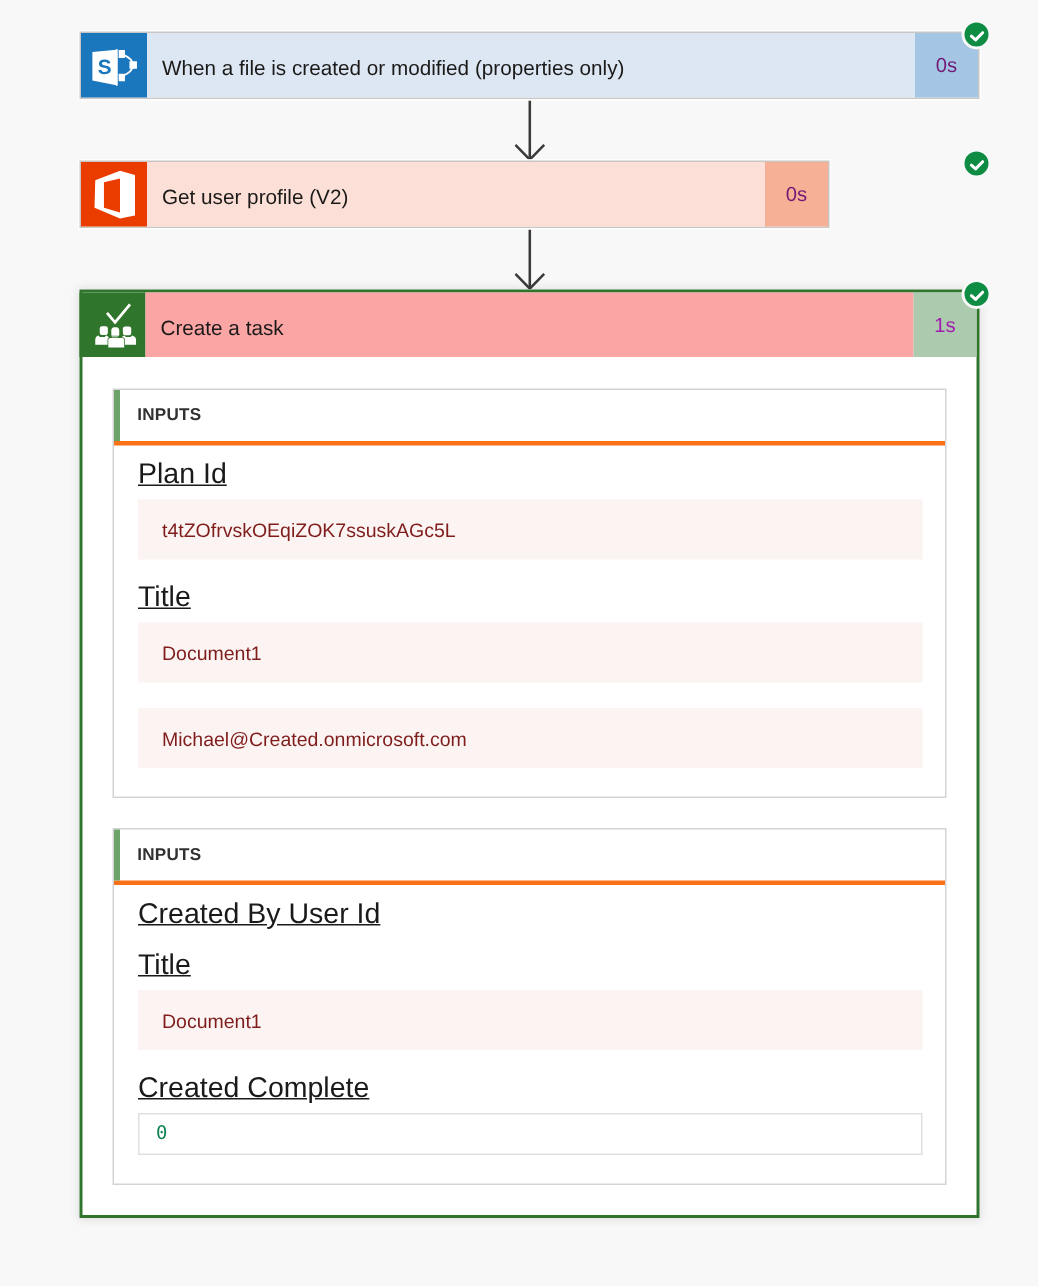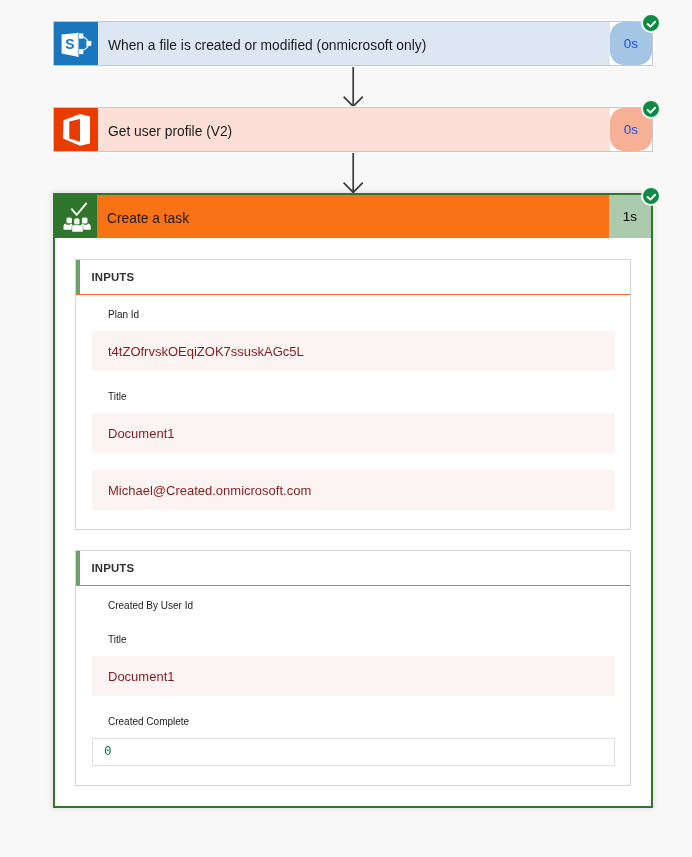--- a/index.html
+++ b/index.html
@@ -12,60 +12,60 @@
   }
   .canvas{position:relative;width:692px;height:857px;}
 
   
   .card{position:absolute;box-sizing:border-box;display:flex;align-items:stretch;
         border:1px solid #c9c6c4;background:#fff;box-shadow:0 0 0 1px rgba(255,255,255,.85);}
   .card .iconbox{width:44px;flex:0 0 44px;display:flex;align-items:center;justify-content:center;overflow:hidden;}
   .card .title{flex:1 1 auto;display:flex;align-items:center;padding:4px 0 0 10px;
         font-size:13.8px;color:#1b1a19;letter-spacing:0;box-sizing:border-box;}
   .card .dur{flex:0 0 42px;display:flex;align-items:center;justify-content:center;
-        font-size:13.5px;color:#1d4ed8;border-radius:14px;}
+        font-size:13.5px;color:#701a75;}
 
   .card1{left:53px;top:21px;width:600px;height:45px;}
   .card1 .iconbox{background:#1a76bd;}
   .card1 .title{background:#dce7f3;}
   .card1 .dur{background:#a4c6e4;}
 
-  .card2{left:53px;top:107px;width:600px;height:45px;}
+  .card2{left:53px;top:107px;width:500px;height:45px;}
   .card2 .iconbox{background:#eb3c00;}
   .card2 .title{background:#fce0d8;}
   .card2 .dur{background:#f5b096;}
 
   
   .arrow{position:absolute;left:343px;width:21px;}
   svg{display:block;}
 
   
   .exp{position:absolute;left:53px;top:193px;width:600px;
        box-sizing:border-box;background:#fff;
        border:2px solid #30752c;
        box-shadow:0 0 6px 1px rgba(0,0,0,.10);}
   .exp .hdr{display:flex;align-items:stretch;height:43px;margin:0 0 0 -2px;}
   .exp .hdr .iconbox{width:44px;flex:0 0 44px;background:#30752c;display:flex;align-items:center;justify-content:center;overflow:hidden;}
   .exp .hdr .title{flex:1 1 auto;display:flex;align-items:center;padding:4px 0 0 10px;
-        background:#f97316;font-size:13.8px;color:#1b1a19;box-sizing:border-box;}
+        background:#fca5a5;font-size:13.8px;color:#1b1a19;box-sizing:border-box;}
   .exp .hdr .dur{flex:0 0 42px;display:flex;align-items:center;justify-content:center;
-        background:#accaad;font-size:13.5px;color:#000000;}
+        background:#accaad;font-size:13.5px;color:#a21caf;}
 
   .body{padding:21px 20px 0 20px;}
 
   .panel{border:1px solid #d4d4d4;background:#fff;margin-bottom:20px;box-sizing:border-box;}
-  .panel .phdr{display:flex;align-items:center;height:34px;border-bottom:1px solid #f97316;}
+  .panel .phdr{display:flex;align-items:center;height:34px;border-bottom:3px solid #f97316;}
   .panel .bar{width:4px;align-self:stretch;background:#6ba368;}
   .panel .plabel{padding-left:11.5px;font-size:11.4px;font-weight:bold;color:#323130;letter-spacing:.15px;
         line-height:1;position:relative;top:1px;}
   .panel .pbody{padding:11px 15px 19px 16px;}
 
   .field{margin-bottom:17px;}
   .field:last-child{margin-bottom:0;}
-  .flabel{font-size:10px;color:#1b1a19;line-height:17px;margin:0 0 8px 16px;}
+  .flabel{font-size:19px;color:#1b1a19;line-height:17px;margin:0 0 8px 0;text-decoration:underline;}
   .fval{background:#fcf4f2;height:40px;display:flex;align-items:center;padding-left:16px;
         font-size:13px;color:#7f1d1d;box-sizing:border-box;text-align:center;}
   .fcode{background:#fff;border:1px solid #dfdfdf;height:28px;display:flex;align-items:center;
          padding-left:11px;font-family:"DejaVu Sans Mono",monospace;font-size:12.6px;color:#0d8050;box-sizing:border-box;
          line-height:14px;padding-bottom:3px;}
 
   .badge{position:absolute;width:20px;height:20px;border-radius:50%;background:#0f8c43;
          border:2px solid #f8f8f8;box-sizing:border-box;
          display:flex;align-items:center;justify-content:center;}
 </style>
@@ -79,21 +79,21 @@
       <svg width="44" height="44" viewBox="0 0 44 44" aria-hidden="true">
         <path fill="#ffffff" d="M7.6 12.6 L23.6 11.1 L23.6 34.8 L7.6 31.6 Z"></path>
         <path fill="#ffffff" d="M23.3 10.8 L24.5 10.8 L24.5 35.1 L23.3 35.1 Z"></path>
         <path fill="none" stroke="#ffffff" stroke-width="1.2" d="M27.6 14.2 C32.2 16.0 34.6 18.5 34.6 21.4 C34.6 24.3 32.2 26.9 27.6 28.8"></path>
         <path fill="#ffffff" d="M25.1 11.4 h4.2 v5.2 h-4.2 Z"></path>
         <path fill="#ffffff" d="M25.1 27.1 h4.2 v5.0 h-4.2 Z"></path>
         <path fill="#ffffff" d="M32.3 18.9 h5.0 v5.0 h-5.0 Z"></path>
         <text x="15.8" y="27.4" text-anchor="middle" fill="#1a76bd" font-family="'Liberation Sans',sans-serif" font-size="13.8" font-weight="bold">S</text>
       </svg>
     </div>
-    <div class="title">When a file is created or modified (onmicrosoft only)</div>
+    <div class="title">When a file is created or modified (properties only)</div>
     <div class="dur">0s</div>
   </div>
   <div class="badge" style="left:641px;top:13px;">
     <svg width="16" height="16" viewBox="0 0 16 16" aria-hidden="true">
         <path fill="none" stroke="#ffffff" stroke-width="2.0" stroke-linecap="round" stroke-linejoin="round" d="M4.6 9.1 L7.4 11.6 L12.1 6.8"></path>
       </svg>
   </div>
 
   <div class="arrow" style="top:67px;height:40px;">
     <svg width="21" height="40" viewBox="0 0 21 40">

